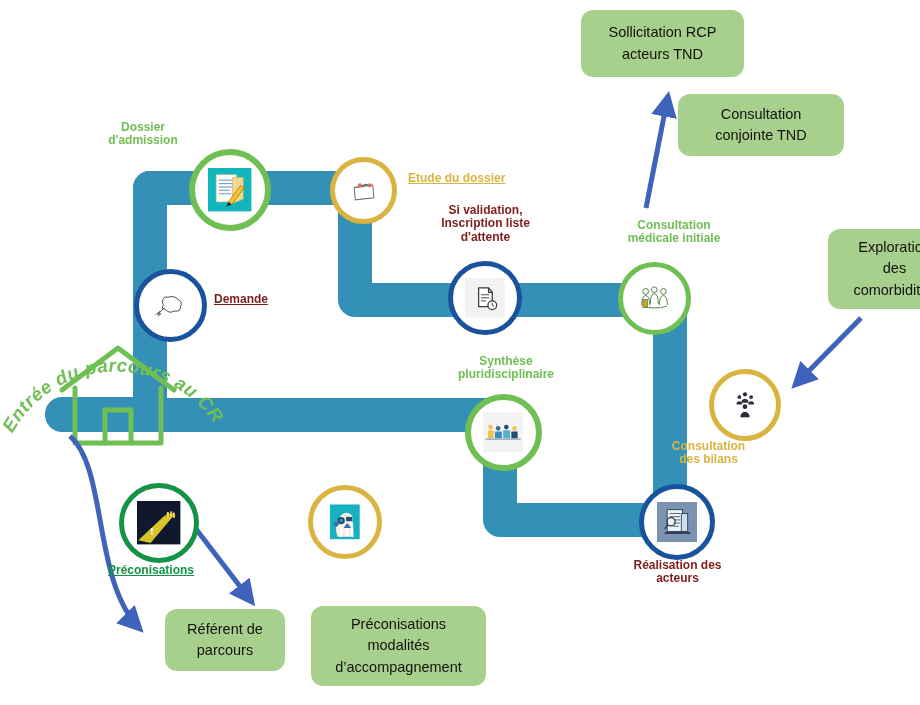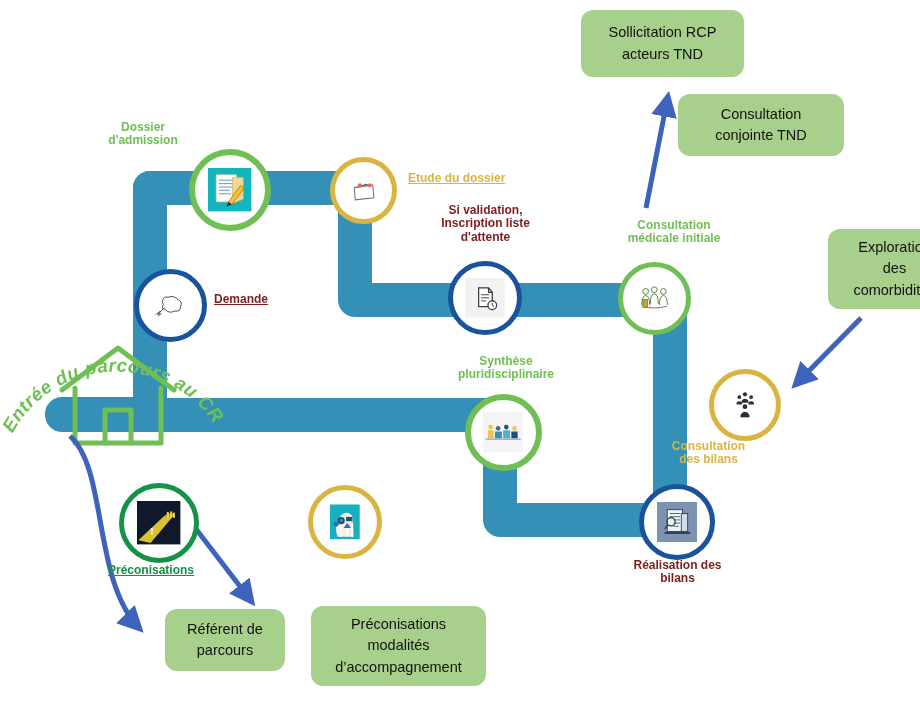--- a/index.html
+++ b/index.html
@@ -264,21 +264,21 @@
             <line x1="26" y1="33" x2="36" y2="33"></line>
           <line x1="26" y1="38" x2="34" y2="38"></line>
         </g>
         <circle cx="22" cy="31" r="6.5" fill="none" stroke="#2a3f55" stroke-width="2"></circle>
         <line x1="17" y1="36" x2="12" y2="42" stroke="#2a3f55" stroke-width="2"></line>
         <rect x="12" y="47" width="40" height="3" fill="#2a3f55"></rect>
       </svg>
     </div>
   </div>
   <div class="lbl navy c" style="left:600px; top:559px; width:155px;">Réalisation des
-bilans</div>
+acteurs</div>
 
   <div class="node sq" style="left:465px; top:394px; width:77px; height:77px; border:6px solid #6fbf54;">
     <div class="thumb">
       <svg viewBox="0 0 64 64" width="100%" height="100%">
         <rect x="0" y="0" width="64" height="64" fill="#f4f4f4"></rect>
         <g>
           <circle cx="12" cy="24" r="3.6" fill="#f2c14e"></circle>
             <rect x="8" y="29" width="9" height="13" fill="#f2c14e"></rect>
           <circle cx="24" cy="26" r="3.6" fill="#2e6f9e"></circle>
             <rect x="19" y="31" width="11" height="11" fill="#3b8bbd"></rect>

